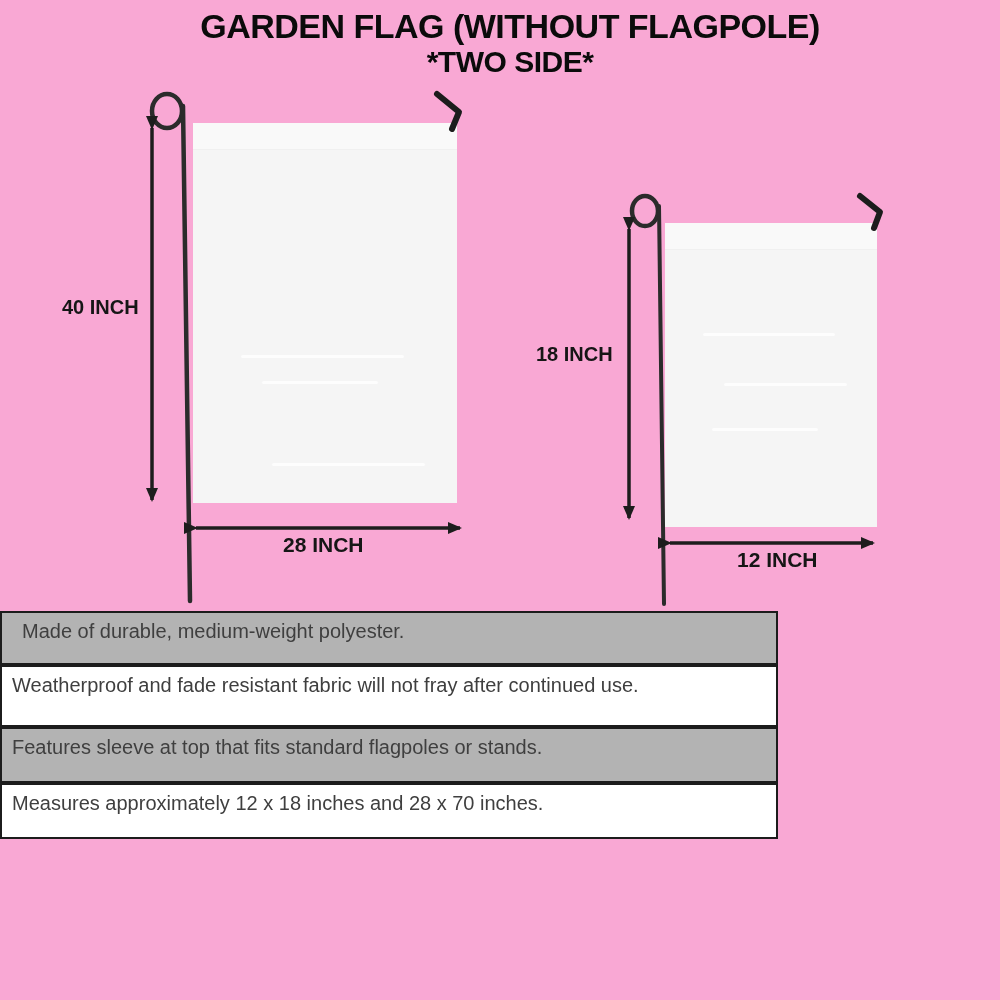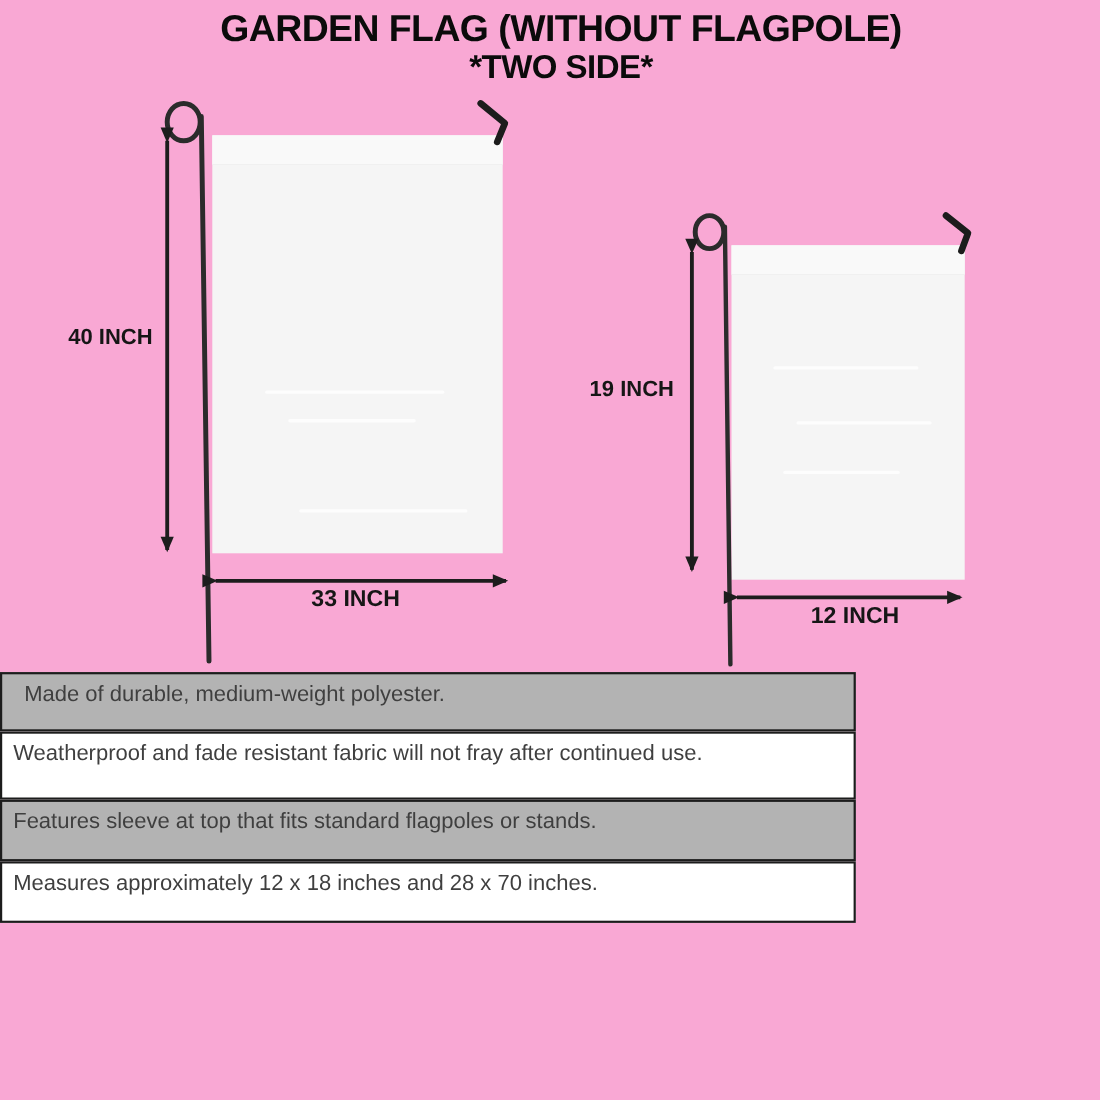--- a/index.html
+++ b/index.html
@@ -108,22 +108,22 @@
     <line x1="152" y1="128" x2="152" y2="500" stroke="#1d1d1d" stroke-width="3.5" marker-start="url(#ah)" marker-end="url(#ah)"></line>
 
     <line x1="196" y1="528" x2="460" y2="528" stroke="#1d1d1d" stroke-width="3.5" marker-start="url(#ah)" marker-end="url(#ah)"></line>
 
     <line x1="629" y1="229" x2="629" y2="518" stroke="#1d1d1d" stroke-width="3.5" marker-start="url(#ah)" marker-end="url(#ah)"></line>
 
     <line x1="670" y1="543" x2="873" y2="543" stroke="#1d1d1d" stroke-width="3.5" marker-start="url(#ah)" marker-end="url(#ah)"></line>
   </svg>
 
   <div class="dim-label v" style="left:62px;top:296px;text-align:right;">40 INCH</div>
-  <div class="dim-label h" style="left:283px;top:533px;">33 INCH</div>
-  <div class="dim-label v" style="left:536px;top:343px;">19 INCH</div>
+  <div class="dim-label h" style="left:283px;top:533px;">28 INCH</div>
+  <div class="dim-label v" style="left:536px;top:343px;">18 INCH</div>
   <div class="dim-label h" style="left:737px;top:548px;">12 INCH</div>
 
   <div class="features">
     <div class="feature-row gray r1">
       <span>Made of durable, medium-weight polyester.</span>
     </div>
     <div class="feature-row r2">
       <span>Weatherproof and fade resistant fabric will not fray after continued use.</span>
     </div>
     <div class="feature-row gray r3">

